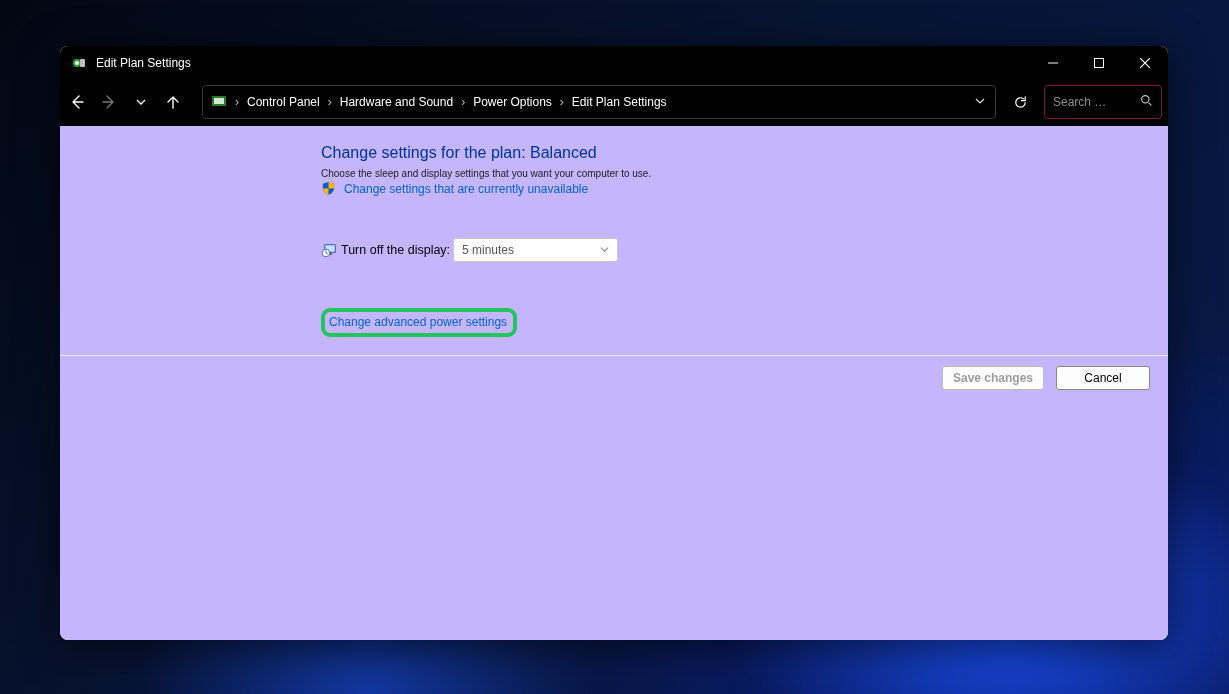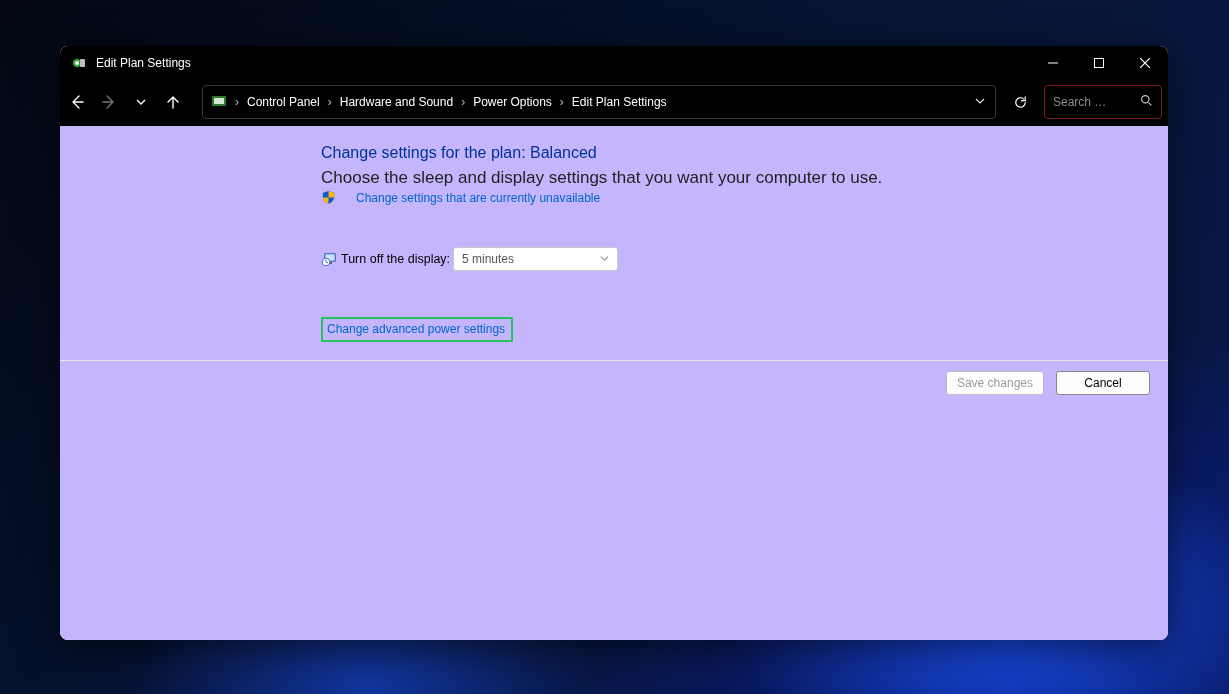--- a/index.html
+++ b/index.html
@@ -70,51 +70,51 @@
   
   .content {
     flex:1; background:#c4b5fd; color:#000; overflow:auto; position:relative;
   }
   .inner {
     margin-left:261px; padding-top:18px; width:700px;
   }
   h1.plan-title {
     font-size:16px; font-weight:400; color:#003399; margin:0 0 6px 0;
   }
-  .desc { font-size:17px; color:#222; margin-bottom:0; }
-  .link-row { display:flex; align-items:flex-end; gap:20px; margin:2px 0; }
+  .desc { font-size:10px; color:#222; margin-bottom:0; }
+  .link-row { display:flex; align-items:flex-end; gap:8px; margin:2px 0; }
   .shield {
     width:15px; height:15px; display:inline-block; flex:0 0 auto;
   }
   .link { color:#0066cc; font-size:12px; cursor:pointer; }
   .setting-row { display:flex; align-items:center; gap:2px; margin-top:42px; }
   .monitor-ico { width:18px; height:18px; }
   .setting-label { font-size:12.5px; width:110px; }
   .combo {
     width:147px; height:22px; border:1px solid #c8c8c8; border-radius:3px;
     display:flex; align-items:center; padding:0 8px; font-size:12px; color:#555;
     justify-content:space-between; background:#fff;
   }
   .combo .chev{ color:#777; font-size:10px;}
   .highlight-box {
-    display:inline-block; border:2px solid #22c55e; padding:3px 6px 4px 4px; border-radius:1px;
+    display:inline-block; border:4px solid #22c55e; padding:3px 6px 4px 4px; border-radius:9px;
     margin-top:46px;
   }
   .restore-row{ display:flex; align-items:center; gap:8px; margin-top:20px; }
   .sep-line { border-top:1px solid #e6e6e6; margin-top:18px; }
   .footer {
     display:flex; gap:12px; justify-content:flex-end;
     padding:10px 18px 0 0;
   }
   .btn {
     min-width:72px; height:22px; border:1px solid #bcbcbc; border-radius:3px;
     background:#fdfdfd; display:flex; align-items:center; justify-content:center;
     font-size:12px; padding:0 10px;
   }
-  .btn.disabled { color:#9c9c9c; background:#fdfdfd; }
+  .btn.disabled { color:#9c9c9c; background:#fdfdfd;font-weight:bold; }
   .btn.default { border-color:#888; }
 </style>
 </head>
 <body>
 
 <div class="window">
 
   <div class="titlebar">
     <span class="app-ico">
       <svg width="16" height="16" viewBox="0 0 16 16">

